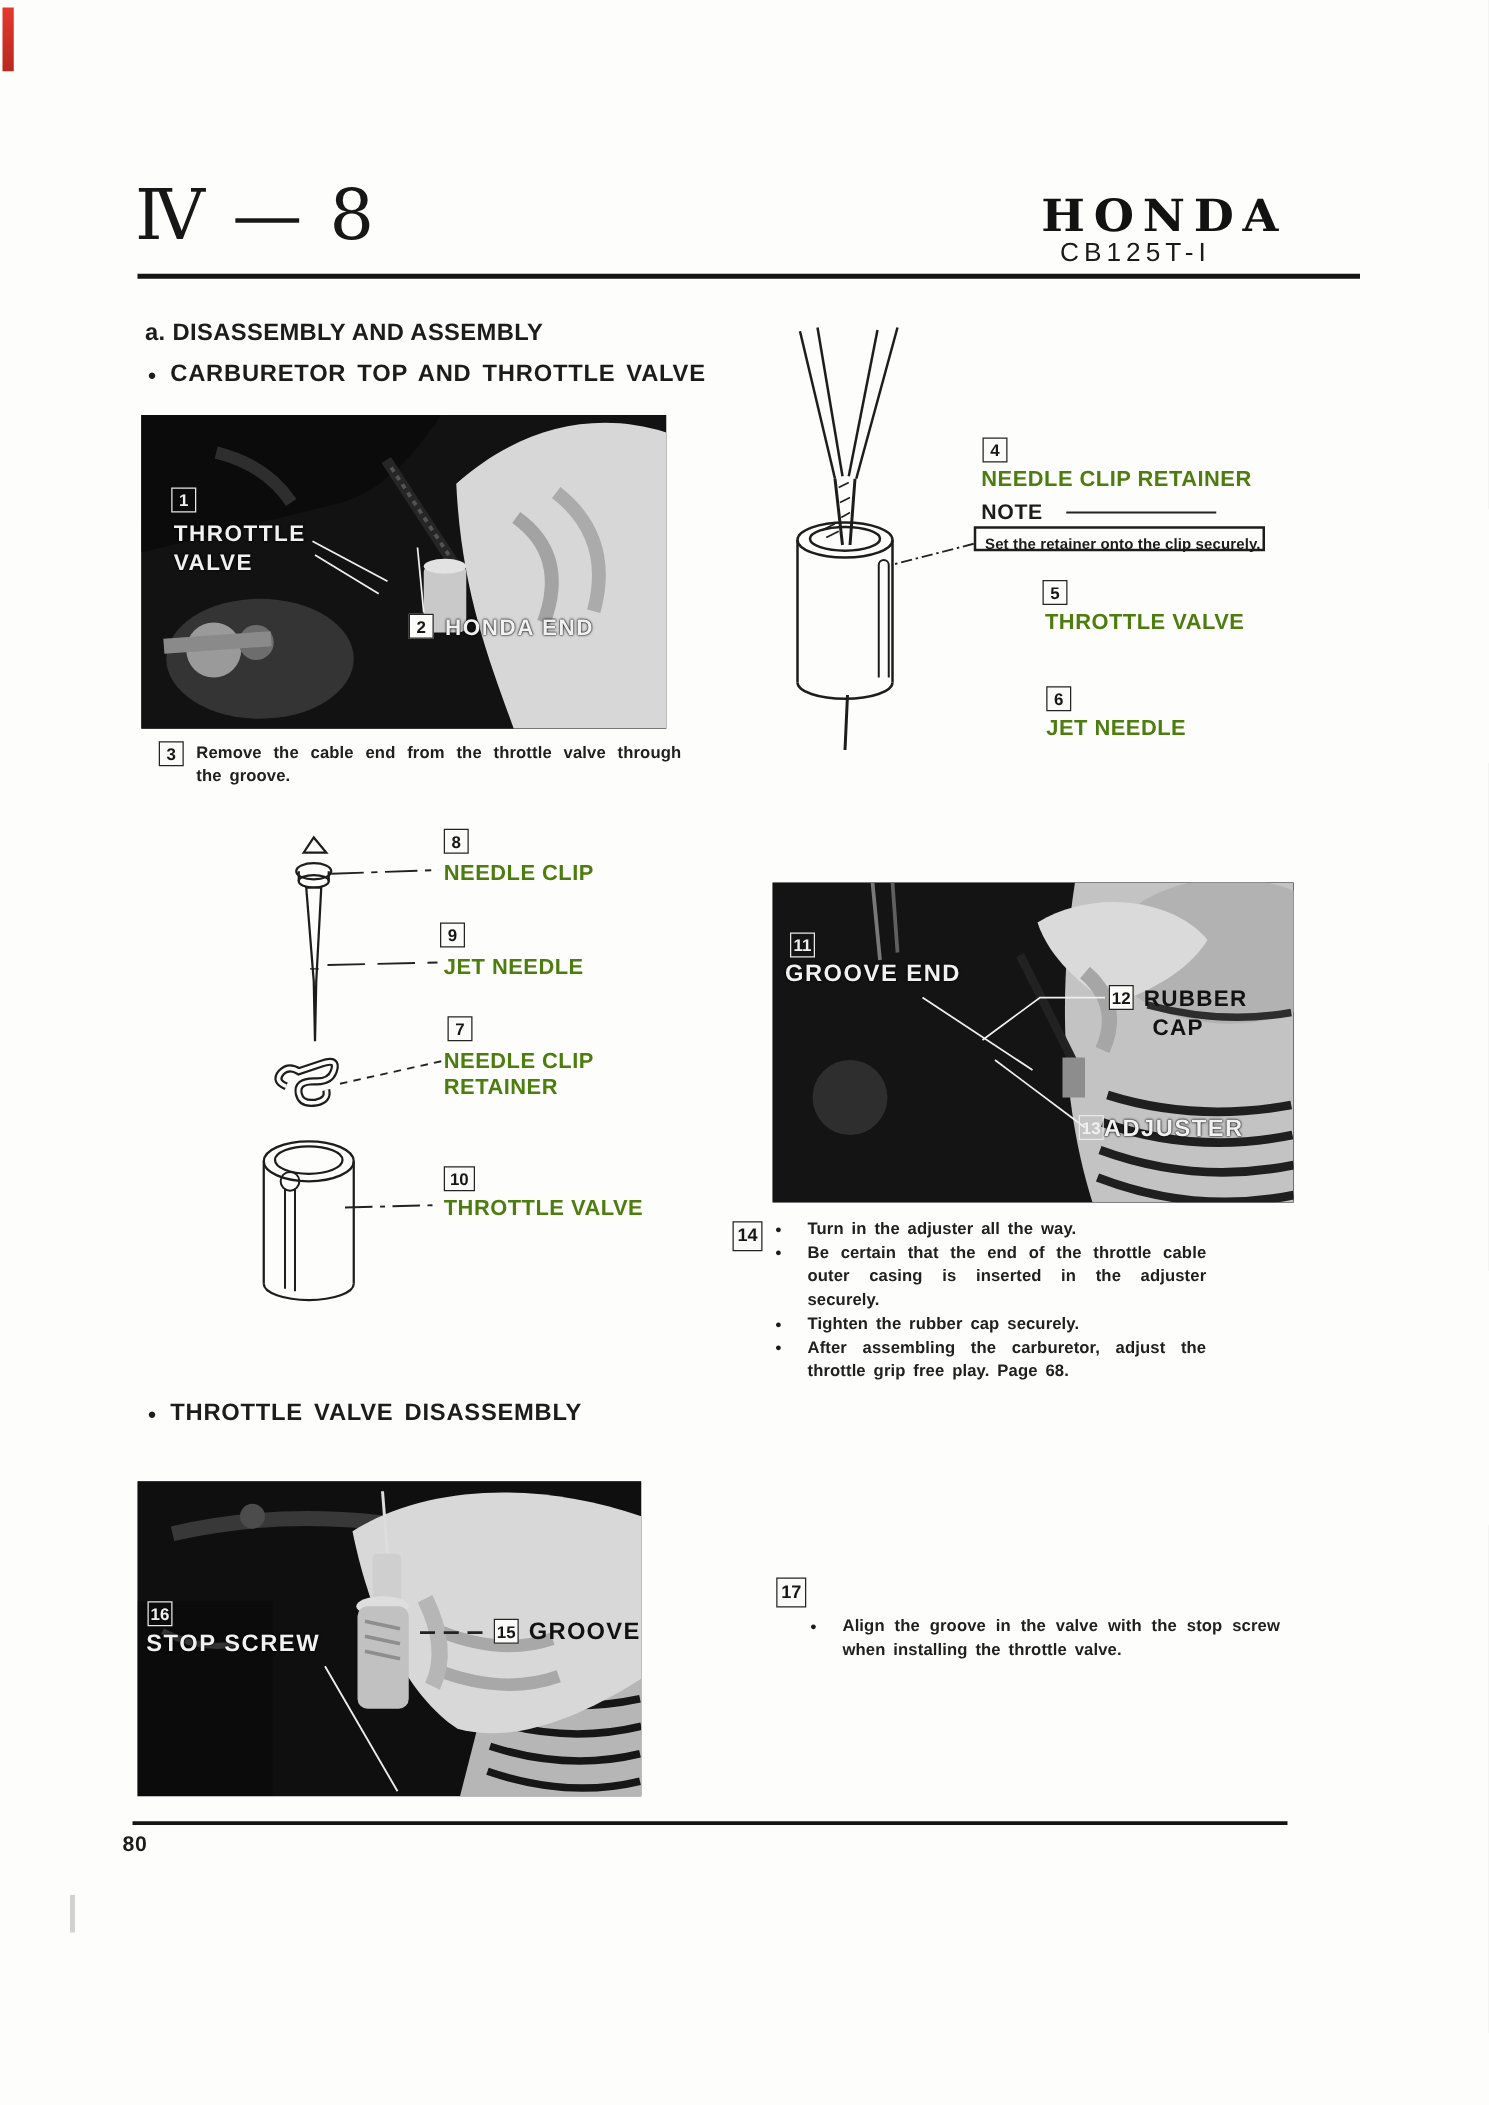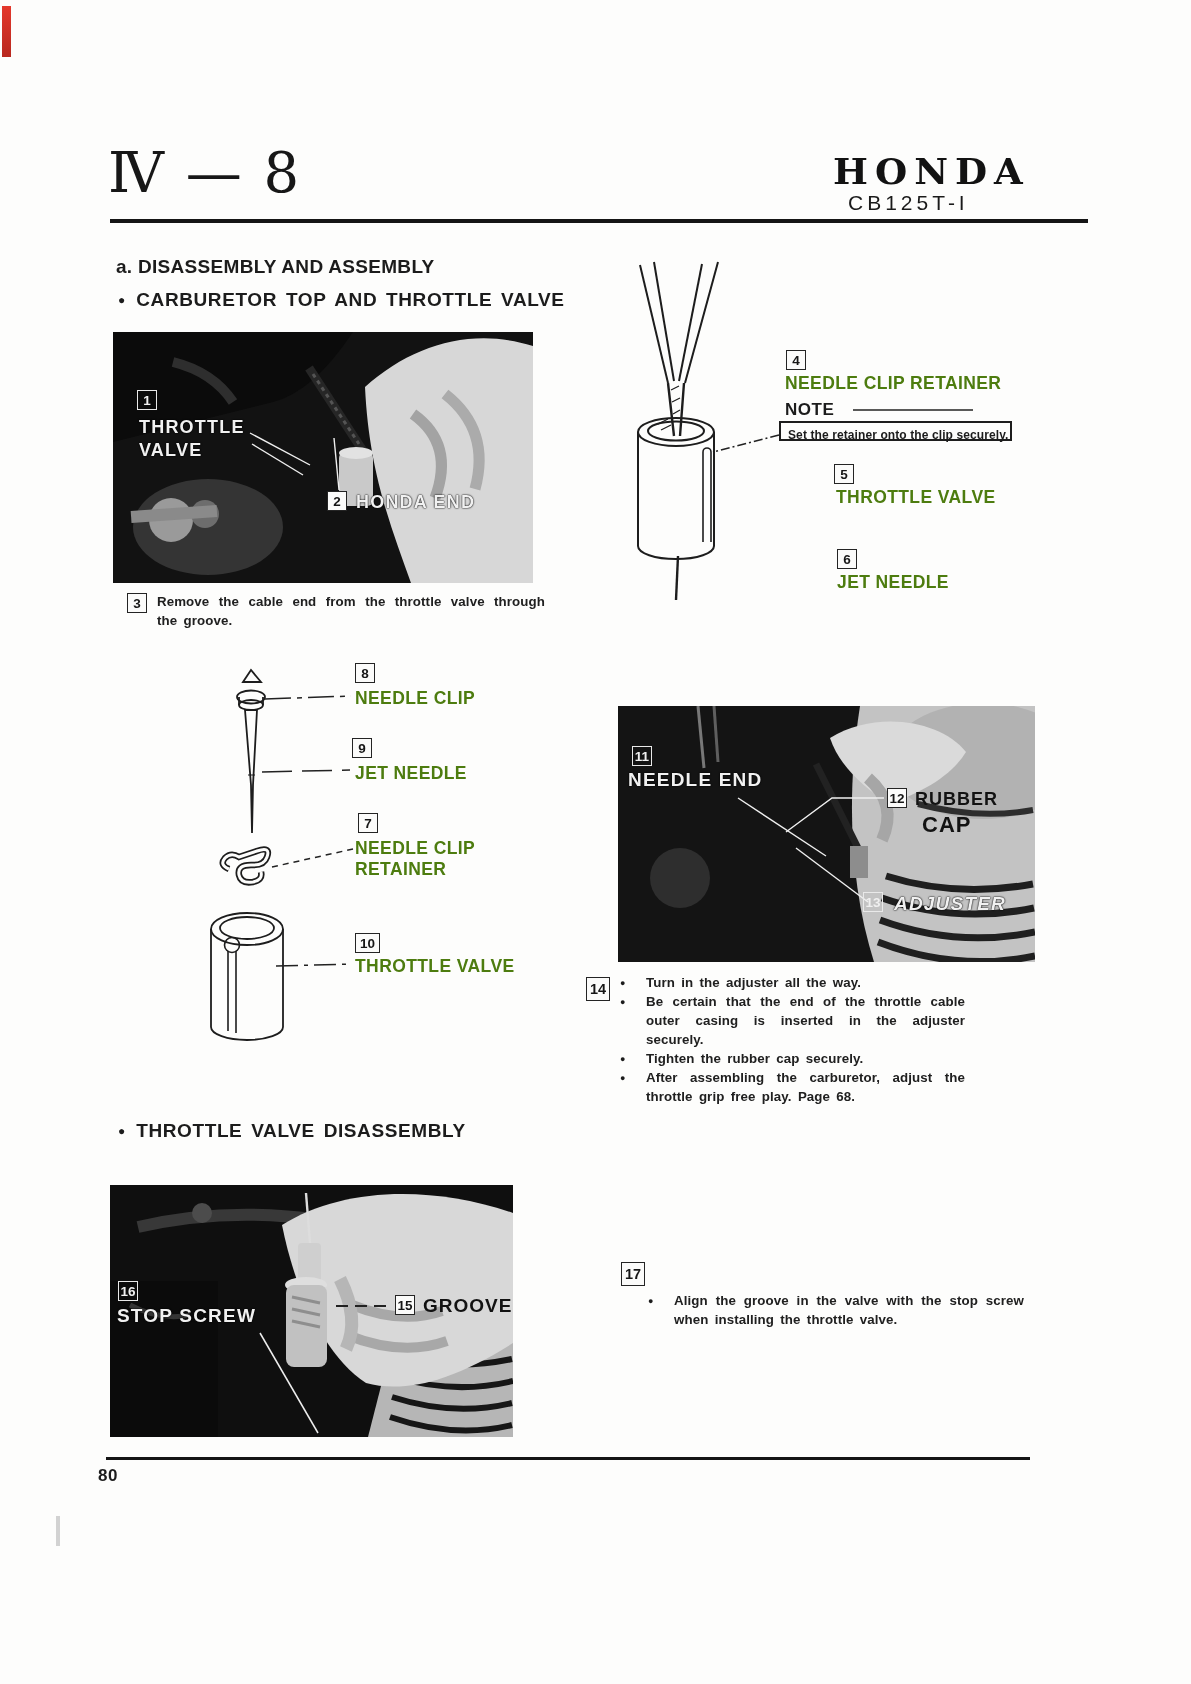--- a/index.html
+++ b/index.html
@@ -218,26 +218,26 @@
         <path d="M80,0 L86,62" stroke="#787878" stroke-width="3" fill="none"></path>
         <path d="M96,0 L100,56" stroke="#5f5f5f" stroke-width="3" fill="none"></path>
       </g>
       <g stroke="#f0f0f0" stroke-width="1.4" fill="none">
         <path d="M120,92 L208,150"></path>
         <path d="M266,92 L214,92 L168,126"></path>
         <path d="M250,196 L178,142"></path>
       </g>
     </svg>
     <div class="abs nb on-dark" style="left:14px;top:40px;">11</div>
-    <div class="abs ph-light" style="left:10px;top:63px;font-size:19px;">NEEDLE END</div>
+    <div class="abs ph-light" style="left:10px;top:63px;font-size:19px;">GROOVE END</div>
     <div class="abs nb" style="left:269px;top:82px;">12</div>
     <div class="abs ph-dark" style="left:297px;top:83px;font-size:18px;">RUBBER</div>
-    <div class="abs ph-dark" style="left:304px;top:106px;font-size:22px;">CAP</div>
+    <div class="abs ph-dark" style="left:304px;top:106px;font-size:18px;">CAP</div>
     <div class="abs nb on-dark" style="left:245px;top:186px;">13</div>
-    <div class="abs ph-light" style="left:276px;top:187px;font-size:19px;font-style:italic;">ADJUSTER</div>
+    <div class="abs ph-light" style="left:265px;top:187px;font-size:19px;">ADJUSTER</div>
   </div>
 
   <div class="abs nb big" style="left:586px;top:977px;">14</div>
   <div class="abs" style="left:620px;top:973px;width:345px;">
     <div class="bullet-row">
       <span class="bm">●</span>
       <span class="bt body-text">Turn in the adjuster all the way.</span>
     </div>
     <div class="bullet-row">
       <span class="bm">●</span>

